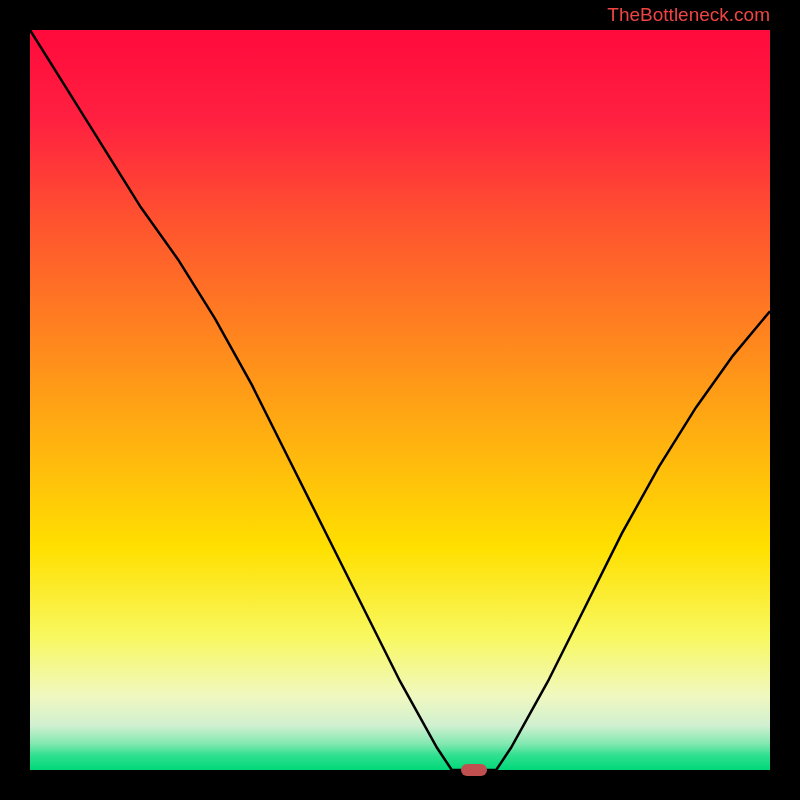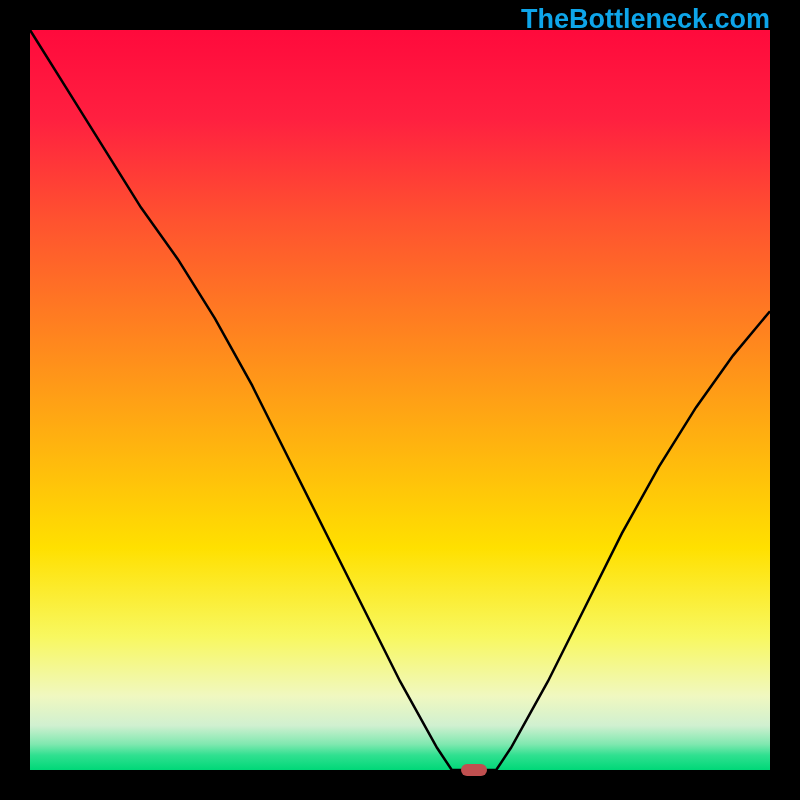--- a/index.html
+++ b/index.html
@@ -12,23 +12,23 @@
   }
   .container {
     position: relative;
     width: 800px;
     height: 800px;
   }
   .watermark {
     position: absolute;
     top: 4px;
     right: 30px;
-    color: #0ea5e9;
-    font-size: 27px;
-    font-weight: bold;
+    color: #ef4444;
+    font-size: 19px;
+    font-weight: normal;
     z-index: 10;
   }
   svg {
     display: block;
   }
 </style>
 </head>
 <body>
 
 <div class="container">

